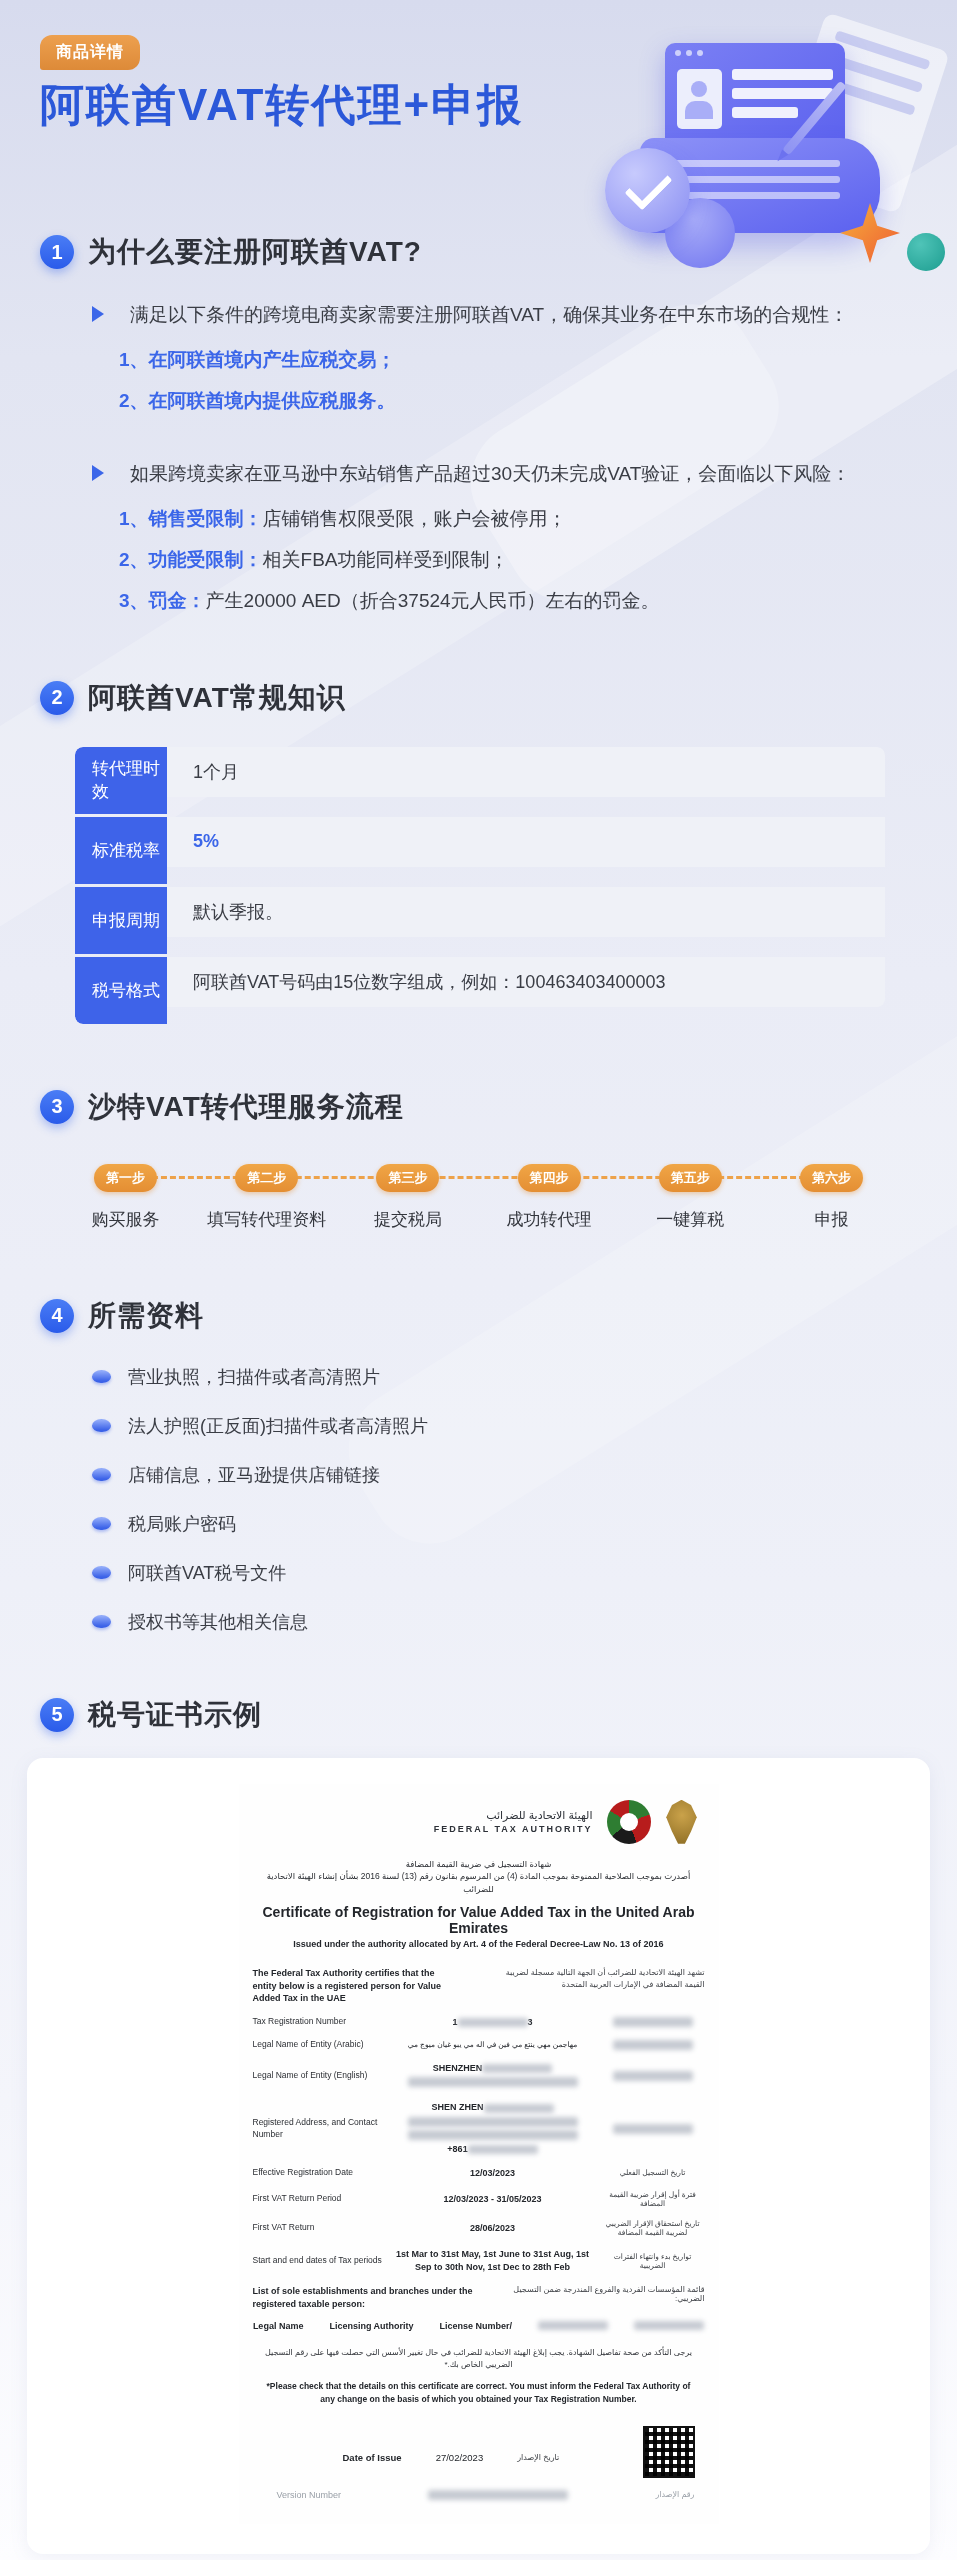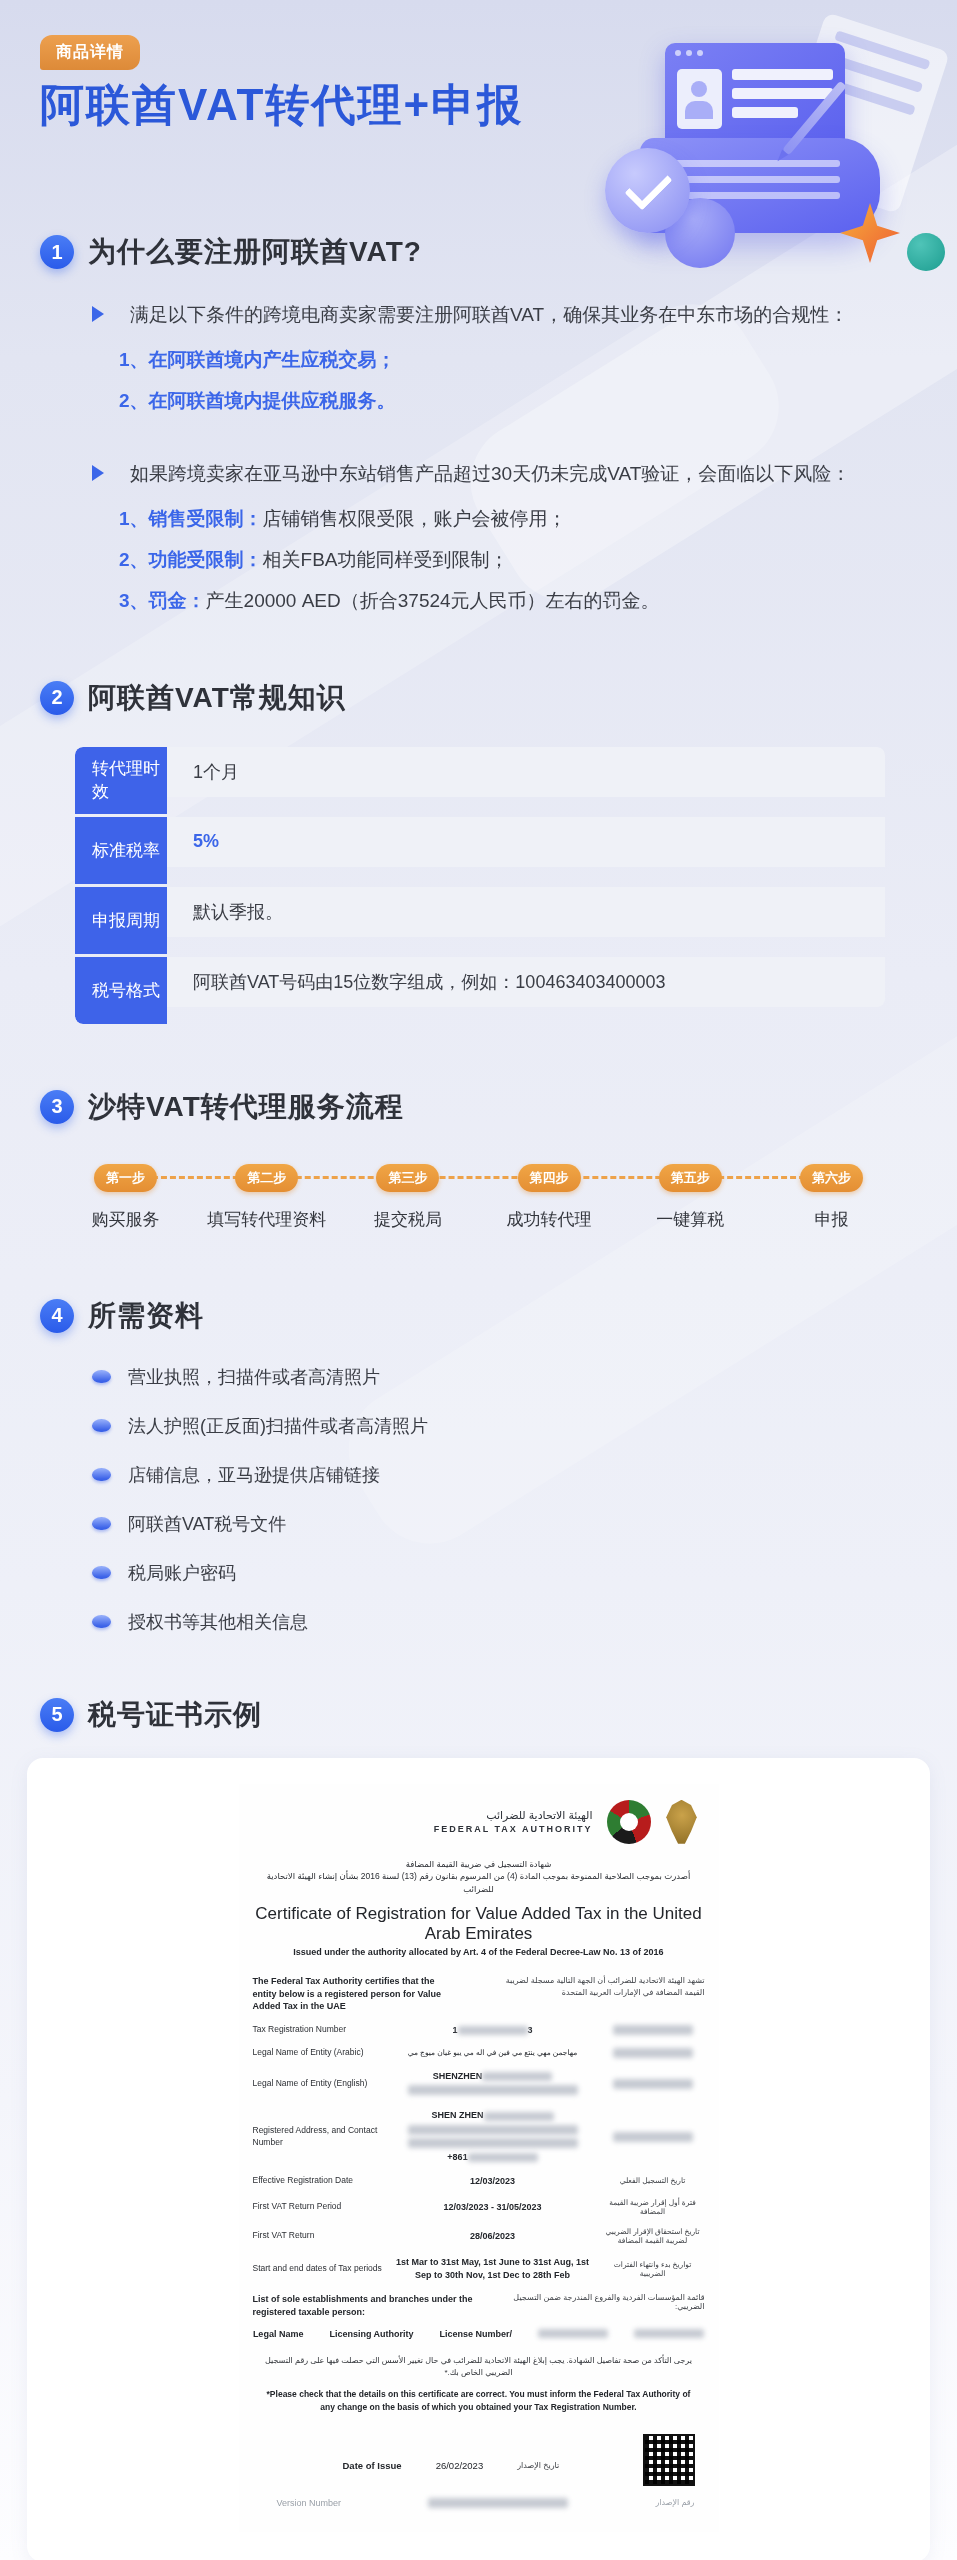--- a/index.html
+++ b/index.html
@@ -111,21 +111,21 @@
   .cert-card{margin:24px 27px 0 27px;background:#fff;border-radius:16px;padding:26px 0 30px 0;box-shadow:0 4px 18px rgba(120,130,180,.10);}
   .cert-paper{width:452px;margin:0 auto;background:#fefefe;padding:16px 14px 12px 14px;color:#23262b;}
   .cert-logos{display:flex;justify-content:flex-end;align-items:center;gap:14px;padding-right:6px;}
   .fta-text{text-align:right;}
   .fta-ar{font-size:11px;color:#2d3138;direction:rtl;}
   .fta-en{font-size:9px;font-weight:bold;letter-spacing:2px;color:#2d3138;margin-top:2px;}
   .fta-ring{width:44px;height:44px;border-radius:50%;background:conic-gradient(#2e7d32 0 70deg,#b71c1c 70deg 160deg,#1b1b1b 160deg 230deg,#2e7d32 230deg 300deg,#b71c1c 300deg 360deg);position:relative;flex:0 0 44px;}
   .fta-ring:after{content:"";position:absolute;left:13px;top:13px;width:18px;height:18px;border-radius:50%;background:#fff;}
   .uae-emblem{width:34px;height:44px;flex:0 0 34px;background:radial-gradient(circle at 50% 35%,#caa24a,#8a6a22);clip-path:polygon(50% 0,78% 12%,95% 40%,78% 72%,60% 100%,40% 100%,22% 72%,5% 40%,22% 12%);}
   .cert-ar-head{text-align:center;direction:rtl;font-size:8.5px;color:#2b2e33;margin-top:14px;line-height:1.5;}
-  .cert-title{text-align:center;font-size:17px;font-weight:normal;margin-top:8px;}
+  .cert-title{text-align:center;font-size:14px;font-weight:bold;margin-top:8px;}
   .cert-sub{text-align:center;font-size:9px;font-weight:bold;margin-top:3px;}
   .cert-certify{display:flex;justify-content:space-between;gap:14px;margin-top:18px;}
   .cc-en{font-size:9px;font-weight:bold;width:46%;line-height:1.4;}
   .cc-ar{font-size:8px;direction:rtl;width:46%;color:#3a3d42;line-height:1.5;}
   .crow{display:grid;grid-template-columns:132px 1fr 104px;align-items:center;column-gap:8px;margin-top:11px;}
   .crow .cl{font-size:8.5px;color:#2b2e33;line-height:1.35;}
   .crow .cv{font-size:9px;font-weight:bold;text-align:center;line-height:1.4;}
   .crow .ca{font-size:7.5px;direction:rtl;text-align:center;color:#3a3d42;}
   .blur{background:#c6cad2;border-radius:3px;filter:blur(2.5px);display:inline-block;vertical-align:middle;}
   .b-inline{width:70px;height:9px;}
@@ -301,25 +301,25 @@
       <div class="req-item">
           <div class="dome"></div>
           <div class="req-text">法人护照(正反面)扫描件或者高清照片</div>
         </div>
       <div class="req-item">
           <div class="dome"></div>
           <div class="req-text">店铺信息，亚马逊提供店铺链接</div>
         </div>
       <div class="req-item">
           <div class="dome"></div>
+          <div class="req-text">税局账户密码</div>
+        </div>
+      <div class="req-item">
+          <div class="dome"></div>
           <div class="req-text">阿联酋VAT税号文件</div>
-        </div>
-      <div class="req-item">
-          <div class="dome"></div>
-          <div class="req-text">税局账户密码</div>
         </div>
       <div class="req-item">
           <div class="dome"></div>
           <div class="req-text">授权书等其他相关信息</div>
         </div>
     </div>
   </div>
 
   <div class="s5">
     <div class="sec-head">
@@ -400,21 +400,21 @@
           <span class="blur b-inline"></span>
         </div>
 
         <div class="cert-ar-note">يرجى التأكد من صحة تفاصيل الشهادة. يجب إبلاغ الهيئة الاتحادية للضرائب في حال تغيير الأسس التي حصلت فيها على رقم التسجيل الضريبي الخاص بك.*</div>
         <div class="cert-note">*Please check that the details on this certificate are correct. You must inform the Federal Tax Authority of any change on the basis of which you obtained your Tax Registration Number.</div>
 
         <div class="cert-footer">
           <div class="qr"></div>
           <div class="doi-row">
             <span class="doi-label">Date of Issue</span>
-            <span class="doi-val">26/02/2023</span>
+            <span class="doi-val">27/02/2023</span>
             <span class="doi-ar">تاريخ الإصدار</span>
           </div>
           <div class="ver-row">
             <span class="ver-label">Version Number</span>
             <span class="blur b-block" style="margin:0;width:140px;"></span>
             <span class="ver-ar">رقم الإصدار</span>
           </div>
         </div>
       </div>
     </div>

